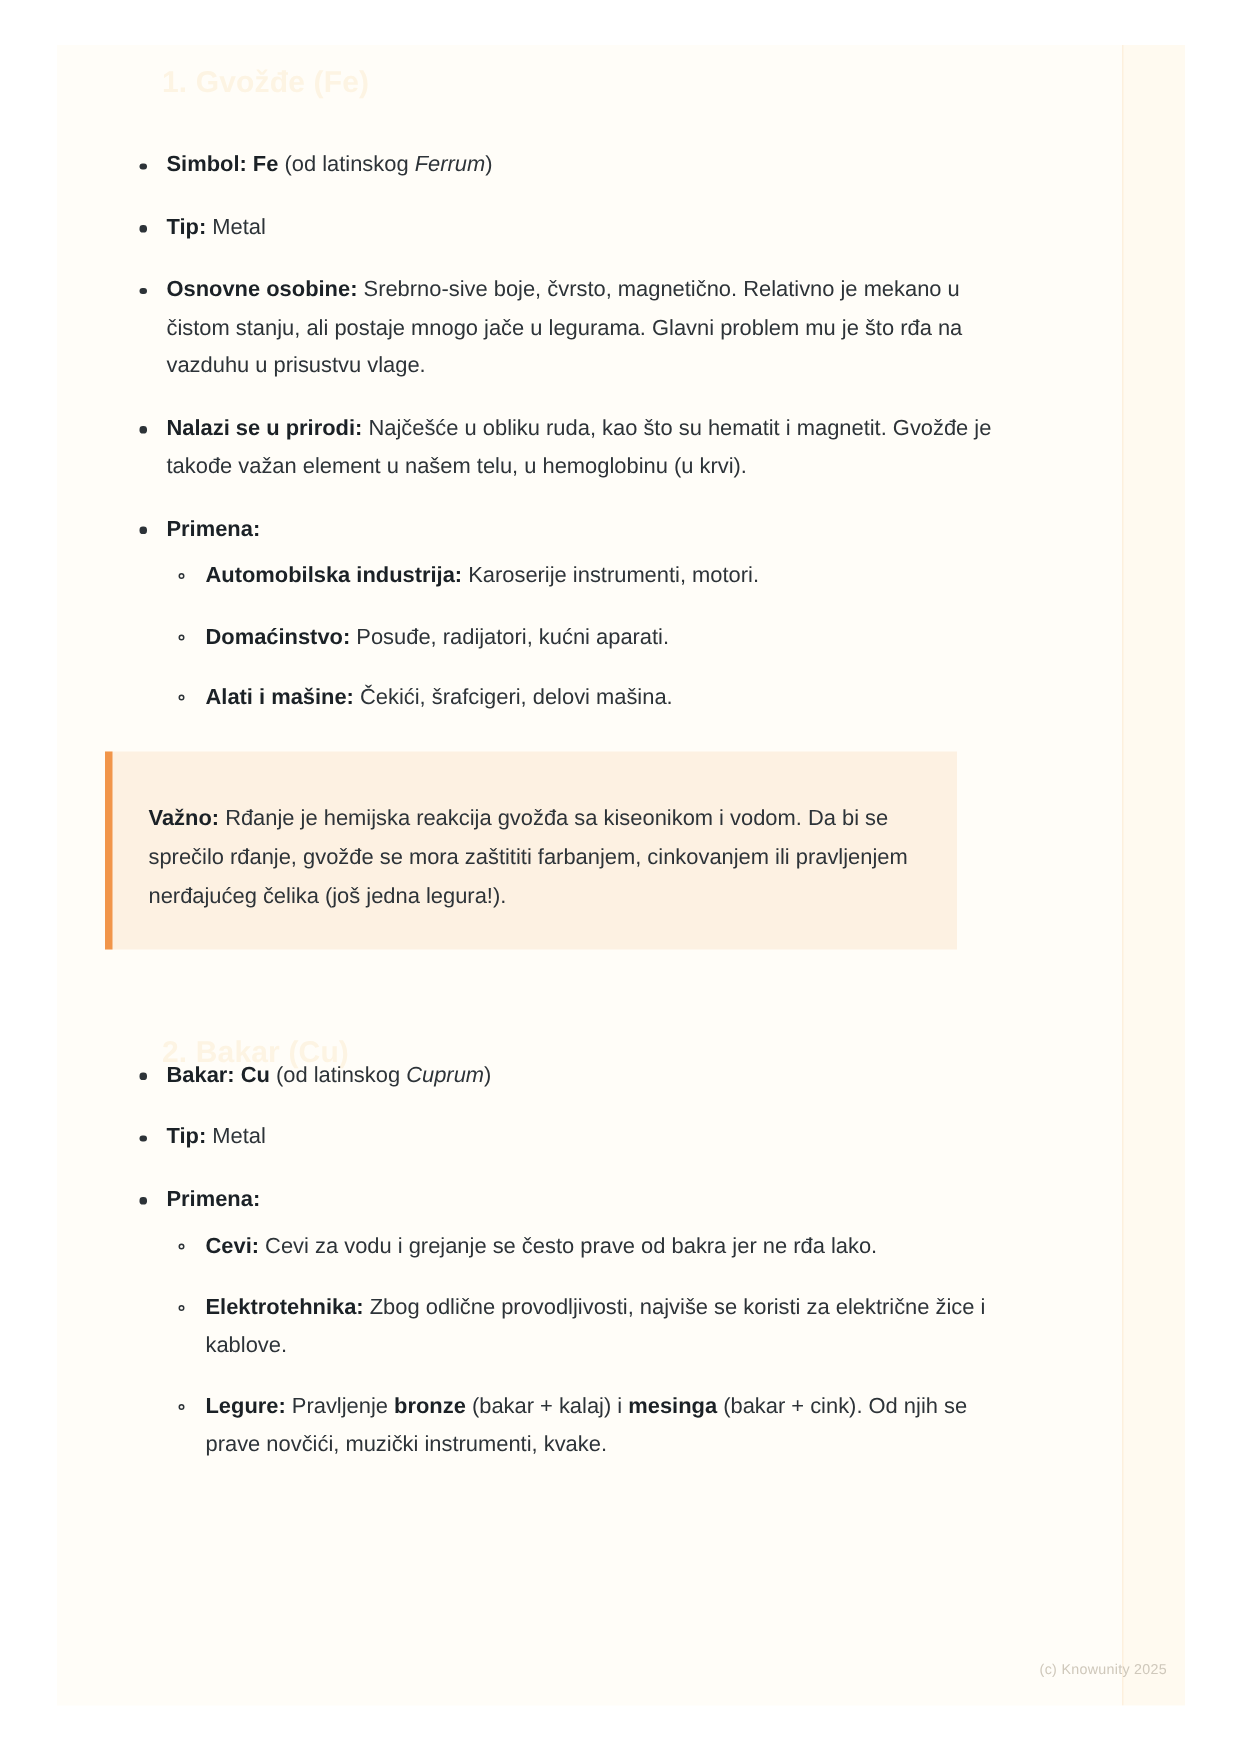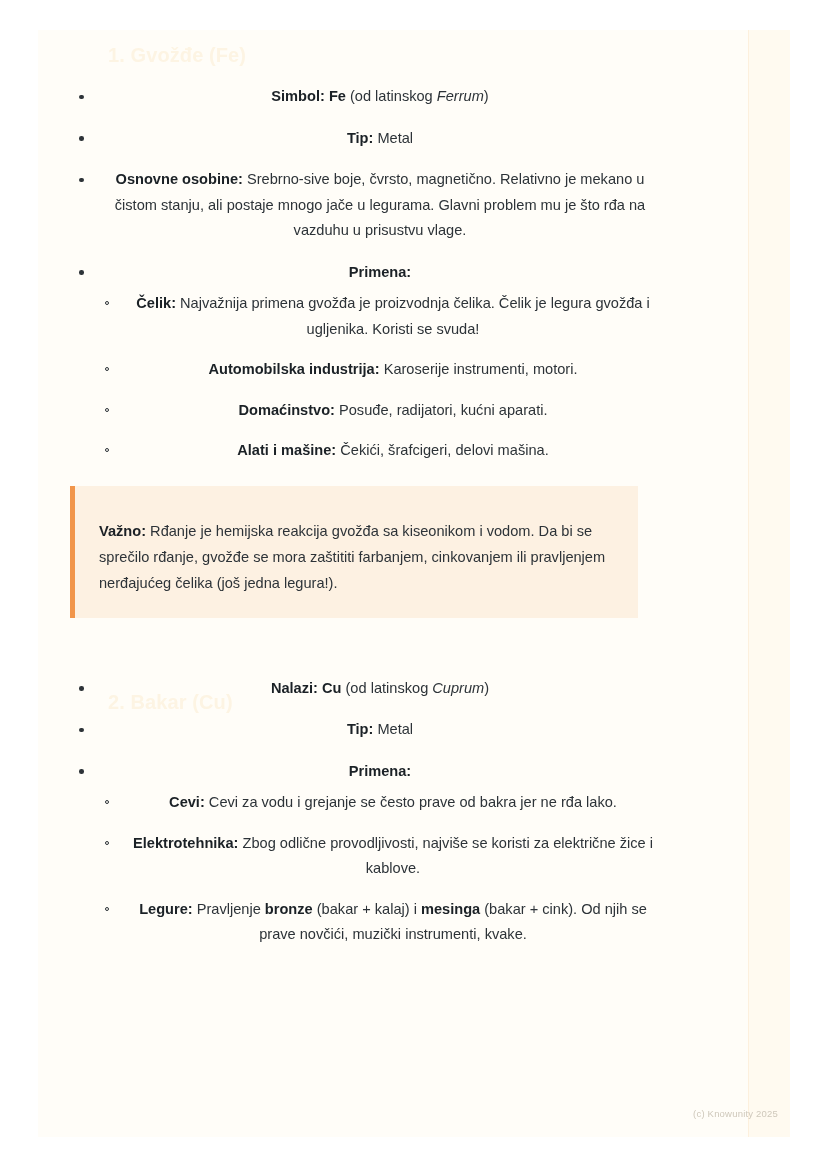--- a/index.html
+++ b/index.html
@@ -69,23 +69,22 @@
     padding: 0;
     letter-spacing: 0.1px;
     line-height: 1.3;
   }
   .heading-1 { position: absolute; left: 70px; top: 12px; }
   .heading-2 { position: absolute; left: 70px; top: 659px; }
 
   
   ul.level-1 {
     list-style: none;
-    margin: 2px;
-    padding: 0;
-    text-align: center;
+    margin: 16px;
+    padding: 0;
   }
   ul.level-1 > li.bullet-item {
     position: relative;
     padding-left: 25px;
     margin: 0 0 16px 0;
     font-size: 14.6px;
     line-height: 25.5px;
     color: #2d3338;
     max-width: 566px;
   }
@@ -190,28 +189,28 @@
         </li>
 
         <li class="bullet-item">
           <span class="lbl">Tip:</span><span> Metal</span>
         </li>
 
         <li class="bullet-item">
           <span class="lbl">Osnovne osobine:</span><span> Srebrno-sive boje, čvrsto, magnetično. Relativno je mekano u čistom stanju, ali postaje mnogo jače u legurama. Glavni problem mu je što rđa na vazduhu u prisustvu vlage.</span>
         </li>
 
+        <li class="bullet-item">
+          <span class="lbl">Nalazi se u prirodi:</span><span> Najčešće u obliku ruda, kao što su hematit i magnetit. Gvožđe je takođe važan element u našem telu, u hemoglobinu (u krvi).</span>
+        </li>
 
         <li class="bullet-item">
           <span class="lbl">Primena:</span><span></span>
 
           <ul class="level-2">
-            <li class="subbullet-item">
-              <span class="lbl">Čelik:</span><span> Najvažnija primena gvožđa je proizvodnja čelika. Čelik je legura gvožđa i ugljenika. Koristi se svuda!</span>
-            </li>
             <li class="subbullet-item">
               <span class="lbl">Automobilska industrija:</span><span> Karoserije instrumenti, motori.</span>
             </li>
             <li class="subbullet-item">
               <span class="lbl">Domaćinstvo:</span><span> Posuđe, radijatori, kućni aparati.</span>
             </li>
             <li class="subbullet-item">
               <span class="lbl">Alati i mašine:</span><span> Čekići, šrafcigeri, delovi mašina.</span>
             </li>
           </ul>
@@ -220,21 +219,21 @@
 
       <div class="callout">
         <p class="callout-text"><span class="lbl">Važno:</span><span> Rđanje je hemijska reakcija gvožđa sa kiseonikom i vodom. Da bi se sprečilo rđanje, gvožđe se mora zaštititi farbanjem, cinkovanjem ili pravljenjem nerđajućeg čelika (još jedna legura!).</span></p>
       </div>
 
       <div class="block-gap-1"></div>
 
       <ul class="level-1">
 
         <li class="bullet-item">
-          <span class="lbl">Nalazi: Cu</span><span> (od latinskog </span><span class="ital">Cuprum</span><span>)</span>
+          <span class="lbl">Bakar: Cu</span><span> (od latinskog </span><span class="ital">Cuprum</span><span>)</span>
         </li>
 
         <li class="bullet-item">
           <span class="lbl">Tip:</span><span> Metal</span>
         </li>
 
 
 
         <li class="bullet-item">
           <span class="lbl">Primena:</span><span></span>

